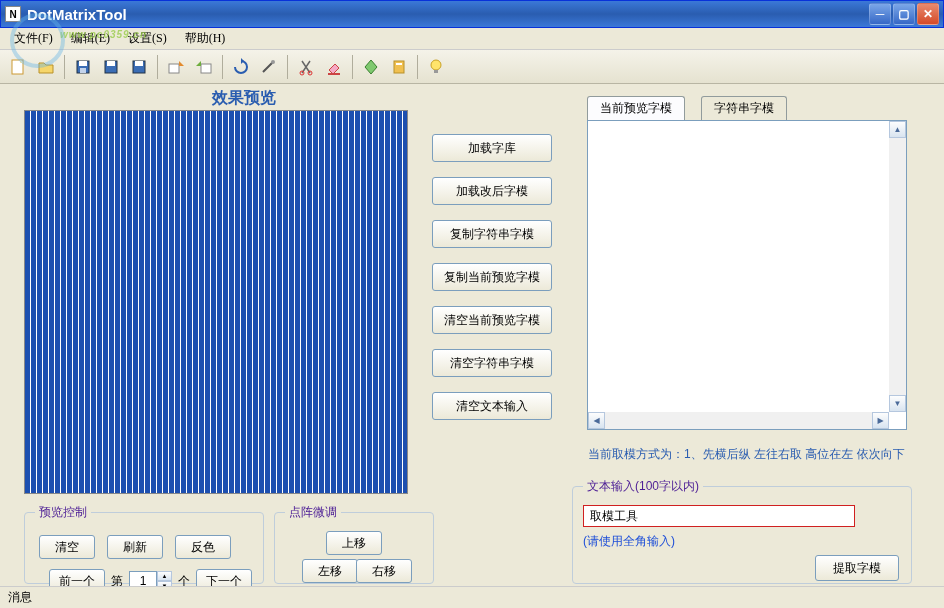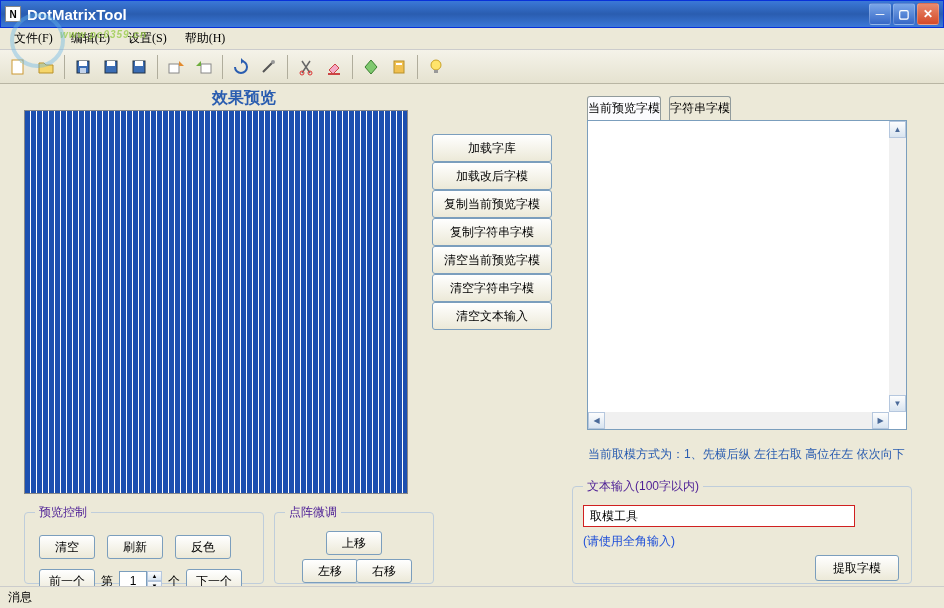--- a/index.html
+++ b/index.html
@@ -22,43 +22,43 @@
 .toolbar { height: 34px; background: linear-gradient(to bottom, #f5f3e9, #e5e2d0); border-bottom: 1px solid #b8b5a3; display: flex; align-items: center; padding: 0 6px; gap: 4px; }
 .toolbar .tbtn { width: 24px; height: 24px; display: flex; align-items: center; justify-content: center; border-radius: 2px; }
 .toolbar .sep { width: 1px; height: 24px; background: #b0ad9c; margin: 0 2px; }
 
 .content { position: absolute; top: 84px; left: 0; right: 0; bottom: 22px; padding: 2px 14px; }
 
 .preview-title { text-align: center; color: #2a5db0; font-size: 16px; font-weight: bold; margin: 2px 0 6px 190px; width: 80px; }
 
 .dotmatrix { position: absolute; left: 24px; top: 26px; width: 384px; height: 384px; background: #1c4fb0; background-image: repeating-linear-gradient(to right, #1c4fb0 0 5px, #fff 5px 6px), repeating-linear-gradient(to bottom, transparent 0 5px, #fff 5px 6px); border: 1px solid #888; }
 
-.btn-col { position: absolute; left: 432px; top: 50px; display: flex; flex-direction: column; }
+.btn-col { position: absolute; left: 432px; top: 50px; display: flex; flex-direction: column; gap: 15px; }
 .std-btn { width: 120px; height: 28px; background: linear-gradient(to bottom, #fff, #ece9d8); border: 1px solid #7b9ebd; border-radius: 3px; display: flex; align-items: center; justify-content: center; cursor: pointer; }
 
 .tabs-area { position: absolute; left: 587px; top: 12px; width: 320px; }
 .tab-row { display: flex; }
-.tab { padding: 3px 0; background: #ece9d8; border: 1px solid #919b9c; border-bottom: none; border-radius: 3px 3px 0 0; margin-right: 8px; }
+.tab { padding: 3px 12px; background: #ece9d8; border: 1px solid #919b9c; border-bottom: none; border-radius: 3px 3px 0 0; margin-right: 16px; }
 .tab.active { background: #fcfcfe; position: relative; z-index: 2; }
 .tab-content { width: 320px; height: 310px; background: #fff; border: 1px solid #7b9ebd; position: relative; overflow: auto; }
 .tab-content .scrollbar-v { position: absolute; right: 0; top: 0; bottom: 17px; width: 17px; background: #f0f0f0; }
 .tab-content .scrollbar-h { position: absolute; left: 0; right: 17px; bottom: 0; height: 17px; background: #f0f0f0; }
 .tab-content .sb-btn { width: 17px; height: 17px; background: linear-gradient(to bottom,#fdfdfd,#d8e4f0); border: 1px solid #b5c7de; display: flex; align-items: center; justify-content: center; color: #4a6a99; font-size: 8px; }
 .tab-content .scrollbar-v .sb-btn:last-child { position: absolute; bottom: 0; }
 .tab-content .scrollbar-h .sb-btn:first-child { position: absolute; left: 0; }
 .tab-content .scrollbar-h .sb-btn:last-child { position: absolute; right: 0; }
 
 .mode-text { position: absolute; left: 588px; top: 362px; color: #2a5db0; }
 
 .fieldset { border: 1px solid #bfcddb; border-radius: 4px; position: absolute; padding: 10px; }
 .fieldset legend { color: #4c1d95; padding: 0 4px; }
 
 .fs-preview { left: 24px; top: 420px; width: 240px; height: 80px; }
 .fs-preview .row1 { display: flex; gap: 12px; margin: 4px 0 10px 4px; }
-.fs-preview .row2 { display: flex; gap: 6px; align-items: center; margin-left: 4px; }
+.fs-preview .row2 { display: flex; gap: 6px; align-items: center; margin-left: 14px; }
 .small-btn { width: 56px; height: 24px; background: linear-gradient(to bottom, #fff, #ece9d8); border: 1px solid #7b9ebd; border-radius: 3px; display: flex; align-items: center; justify-content: center; cursor: pointer; }
 .spin { display: inline-flex; align-items: center; }
 .spin input { width: 28px; height: 20px; border: 1px solid #7b9ebd; text-align: center; }
 .spin .spinbtns { display: flex; flex-direction: column; }
 .spin .sb { width: 15px; height: 10px; background: linear-gradient(#fdfdfd,#d8e4f0); border: 1px solid #b5c7de; font-size: 6px; display: flex; align-items: center; justify-content: center; }
 
 .fs-micro { left: 274px; top: 420px; width: 160px; height: 80px; }
 .fs-micro .grid { display: grid; grid-template-columns: 50px 50px; grid-template-rows: 24px 24px 24px; gap: 4px; justify-content: center; }
 .fs-micro .up { grid-column: 1 / 3; justify-self: center; }
 .fs-micro .down { grid-column: 1 / 3; justify-self: center; }
@@ -185,22 +185,22 @@
     </div>
 </div>
 
 <div class="content">
   <div class="preview-title">效果预览</div>
   <div class="dotmatrix"></div>
 
   <div class="btn-col">
     <div class="std-btn">加载字库</div>
     <div class="std-btn">加载改后字模</div>
+    <div class="std-btn">复制字符串字模</div>
     <div class="std-btn">复制当前预览字模</div>
-    <div class="std-btn">复制字符串字模</div>
     <div class="std-btn">清空当前预览字模</div>
     <div class="std-btn">清空字符串字模</div>
     <div class="std-btn">清空文本输入</div>
   </div>
 
   <div class="tabs-area">
     <div class="tab-row">
       <div class="tab active">当前预览字模</div>
       <div class="tab">字符串字模</div>
     </div>

